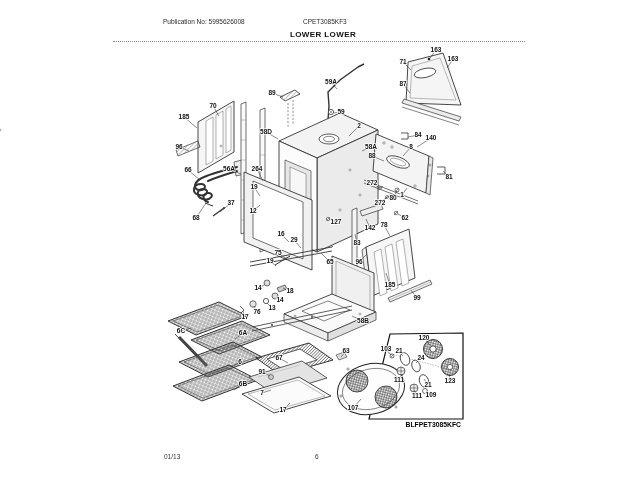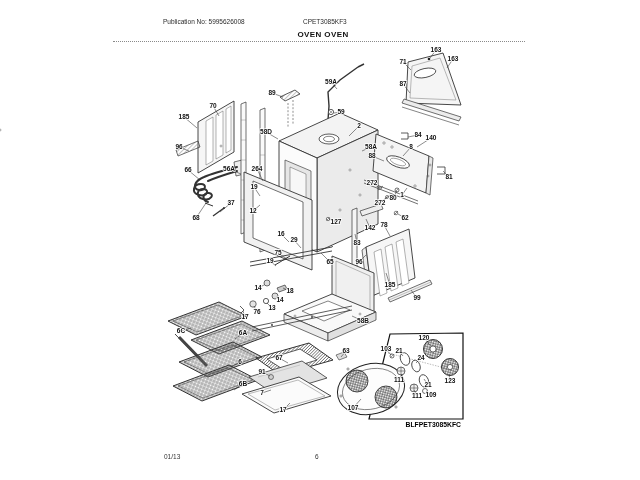--- a/index.html
+++ b/index.html
@@ -20,21 +20,21 @@
   #inset-caption{font:bold 6.8px "Liberation Sans",sans-serif;fill:#000;text-anchor:end;}
   .ln{stroke:#333;fill:none;}
 </style>
 </head>
 <body>
 
 <div class="page">
 
   <div class="hdr-pub">Publication No: 5995626008</div>
   <div class="hdr-model">CPET3085KF3</div>
-  <div class="hdr-title">OVEN OVEN</div>
+  <div class="hdr-title">LOWER LOWER</div>
   <div class="hdr-rule"></div>
 
   <svg id="diagram" width="640" height="480" viewBox="0 0 640 480">
     <defs>
       <pattern id="hatch" width="3" height="3" patternUnits="userSpaceOnUse" patternTransform="rotate(45)">
         <line x1="1.5" y1="0" x2="1.5" y2="3" stroke="#888" stroke-width="0.5"></line>
       </pattern>
       <pattern id="hatchD" width="2.2" height="2.2" patternUnits="userSpaceOnUse" patternTransform="rotate(45)">
         <line x1="1.1" y1="0" x2="1.1" y2="2.2" stroke="#555" stroke-width="0.6"></line>
       </pattern>

